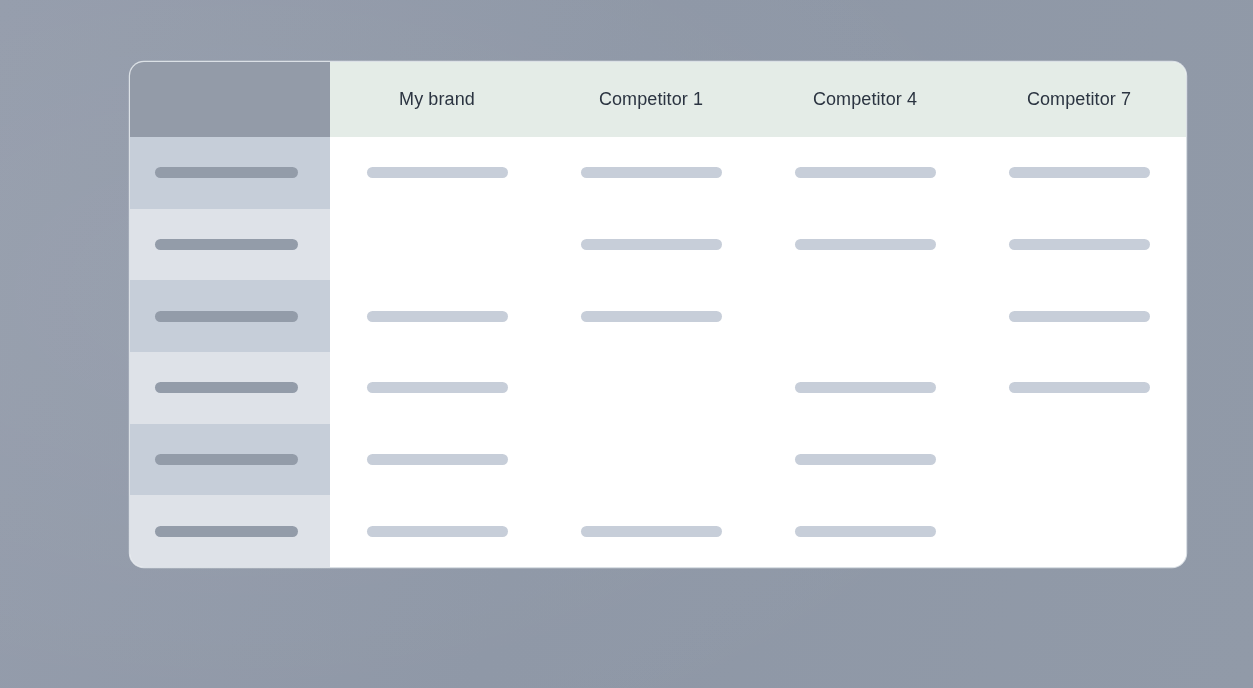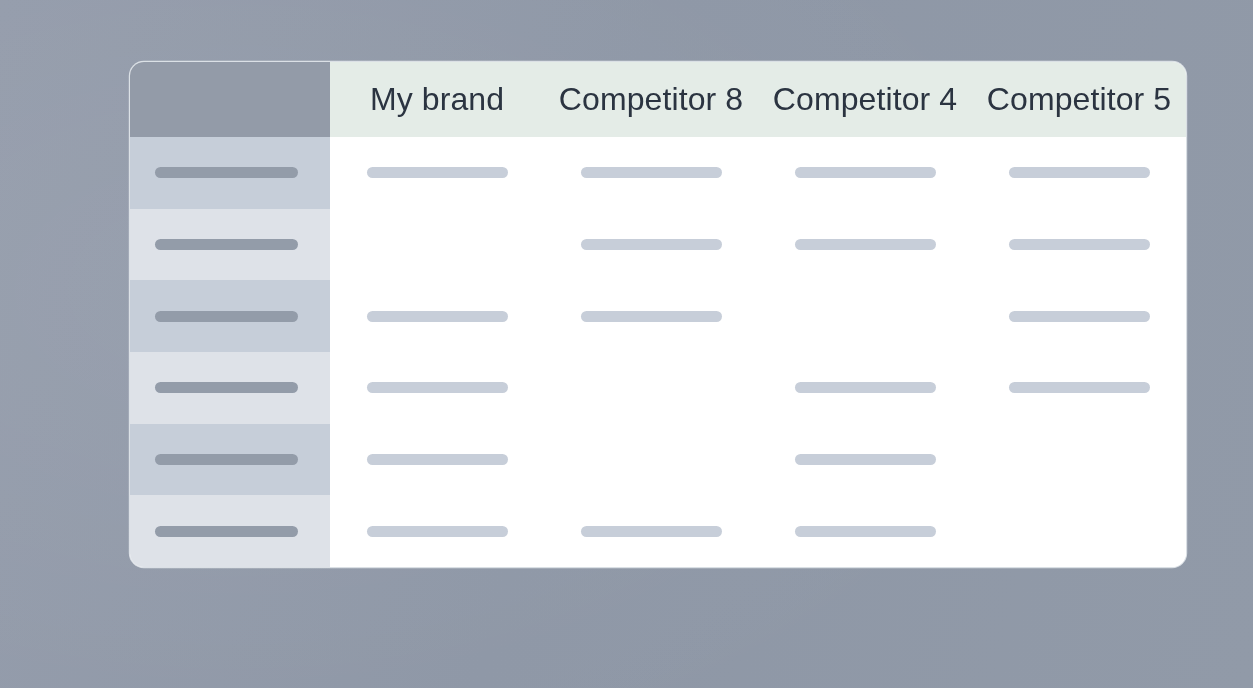--- a/index.html
+++ b/index.html
@@ -49,21 +49,21 @@
     flex: 0 0 200px;
     background: #939ba8;
   }
   .head-cell {
     flex: 1 1 0;
     background: #e4ece7;
     display: flex;
     align-items: center;
     justify-content: center;
     color: #2b3441;
-    font-size: 32px;
+    font-size: 18px;
     font-weight: 400;
     letter-spacing: 0.1px;
     white-space: nowrap;
     text-align: center;
   }
 
   
   .body-wrap {
     flex: 1 1 auto;
     display: flex;
@@ -118,25 +118,25 @@
 
 <div id="stage">
 
   <div id="card">
 
     <div class="header-row">
       <div class="corner-cell"></div>
 
       <div class="head-cell">My brand</div>
 
-      <div class="head-cell">Competitor 8</div>
+      <div class="head-cell">Competitor 1</div>
 
       <div class="head-cell">Competitor 4</div>
 
-      <div class="head-cell">Competitor 5</div>
+      <div class="head-cell">Competitor 7</div>
     </div>
 
     <div class="body-wrap">
 
       <div class="side-col">
         <div class="side-row odd">
           <div class="side-bar"></div>
         </div>
         <div class="side-row even">
           <div class="side-bar"></div>

